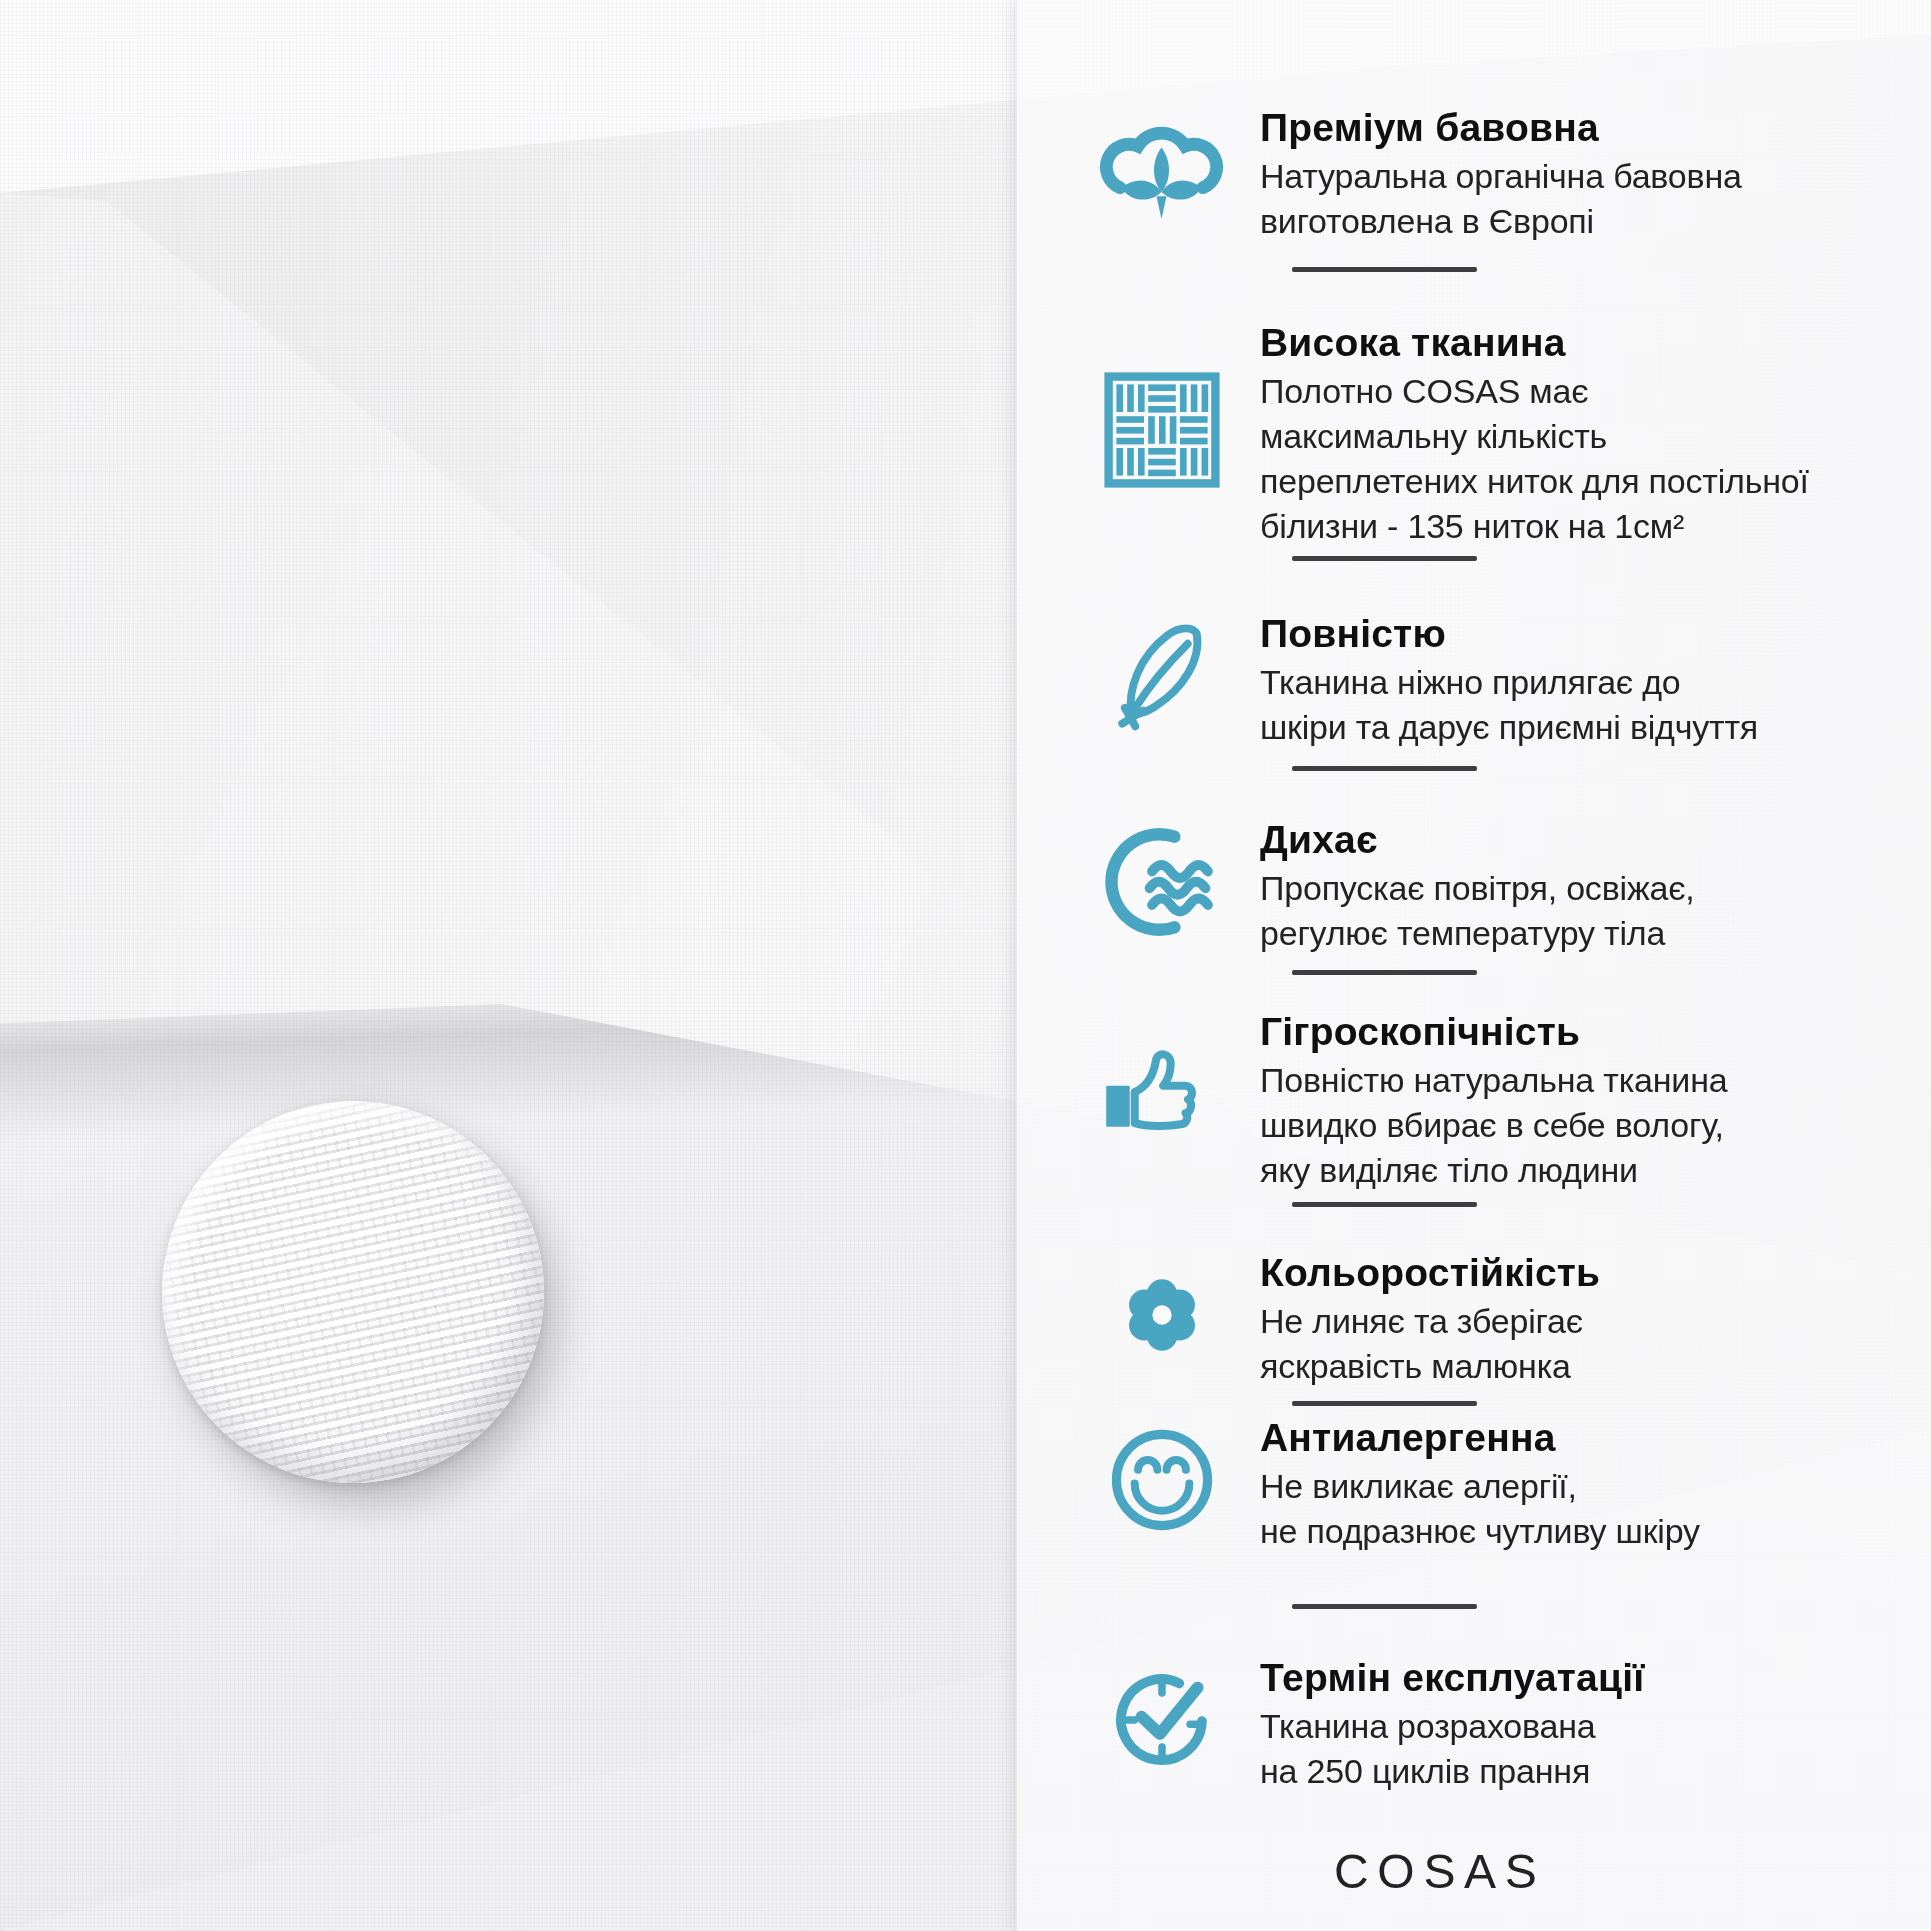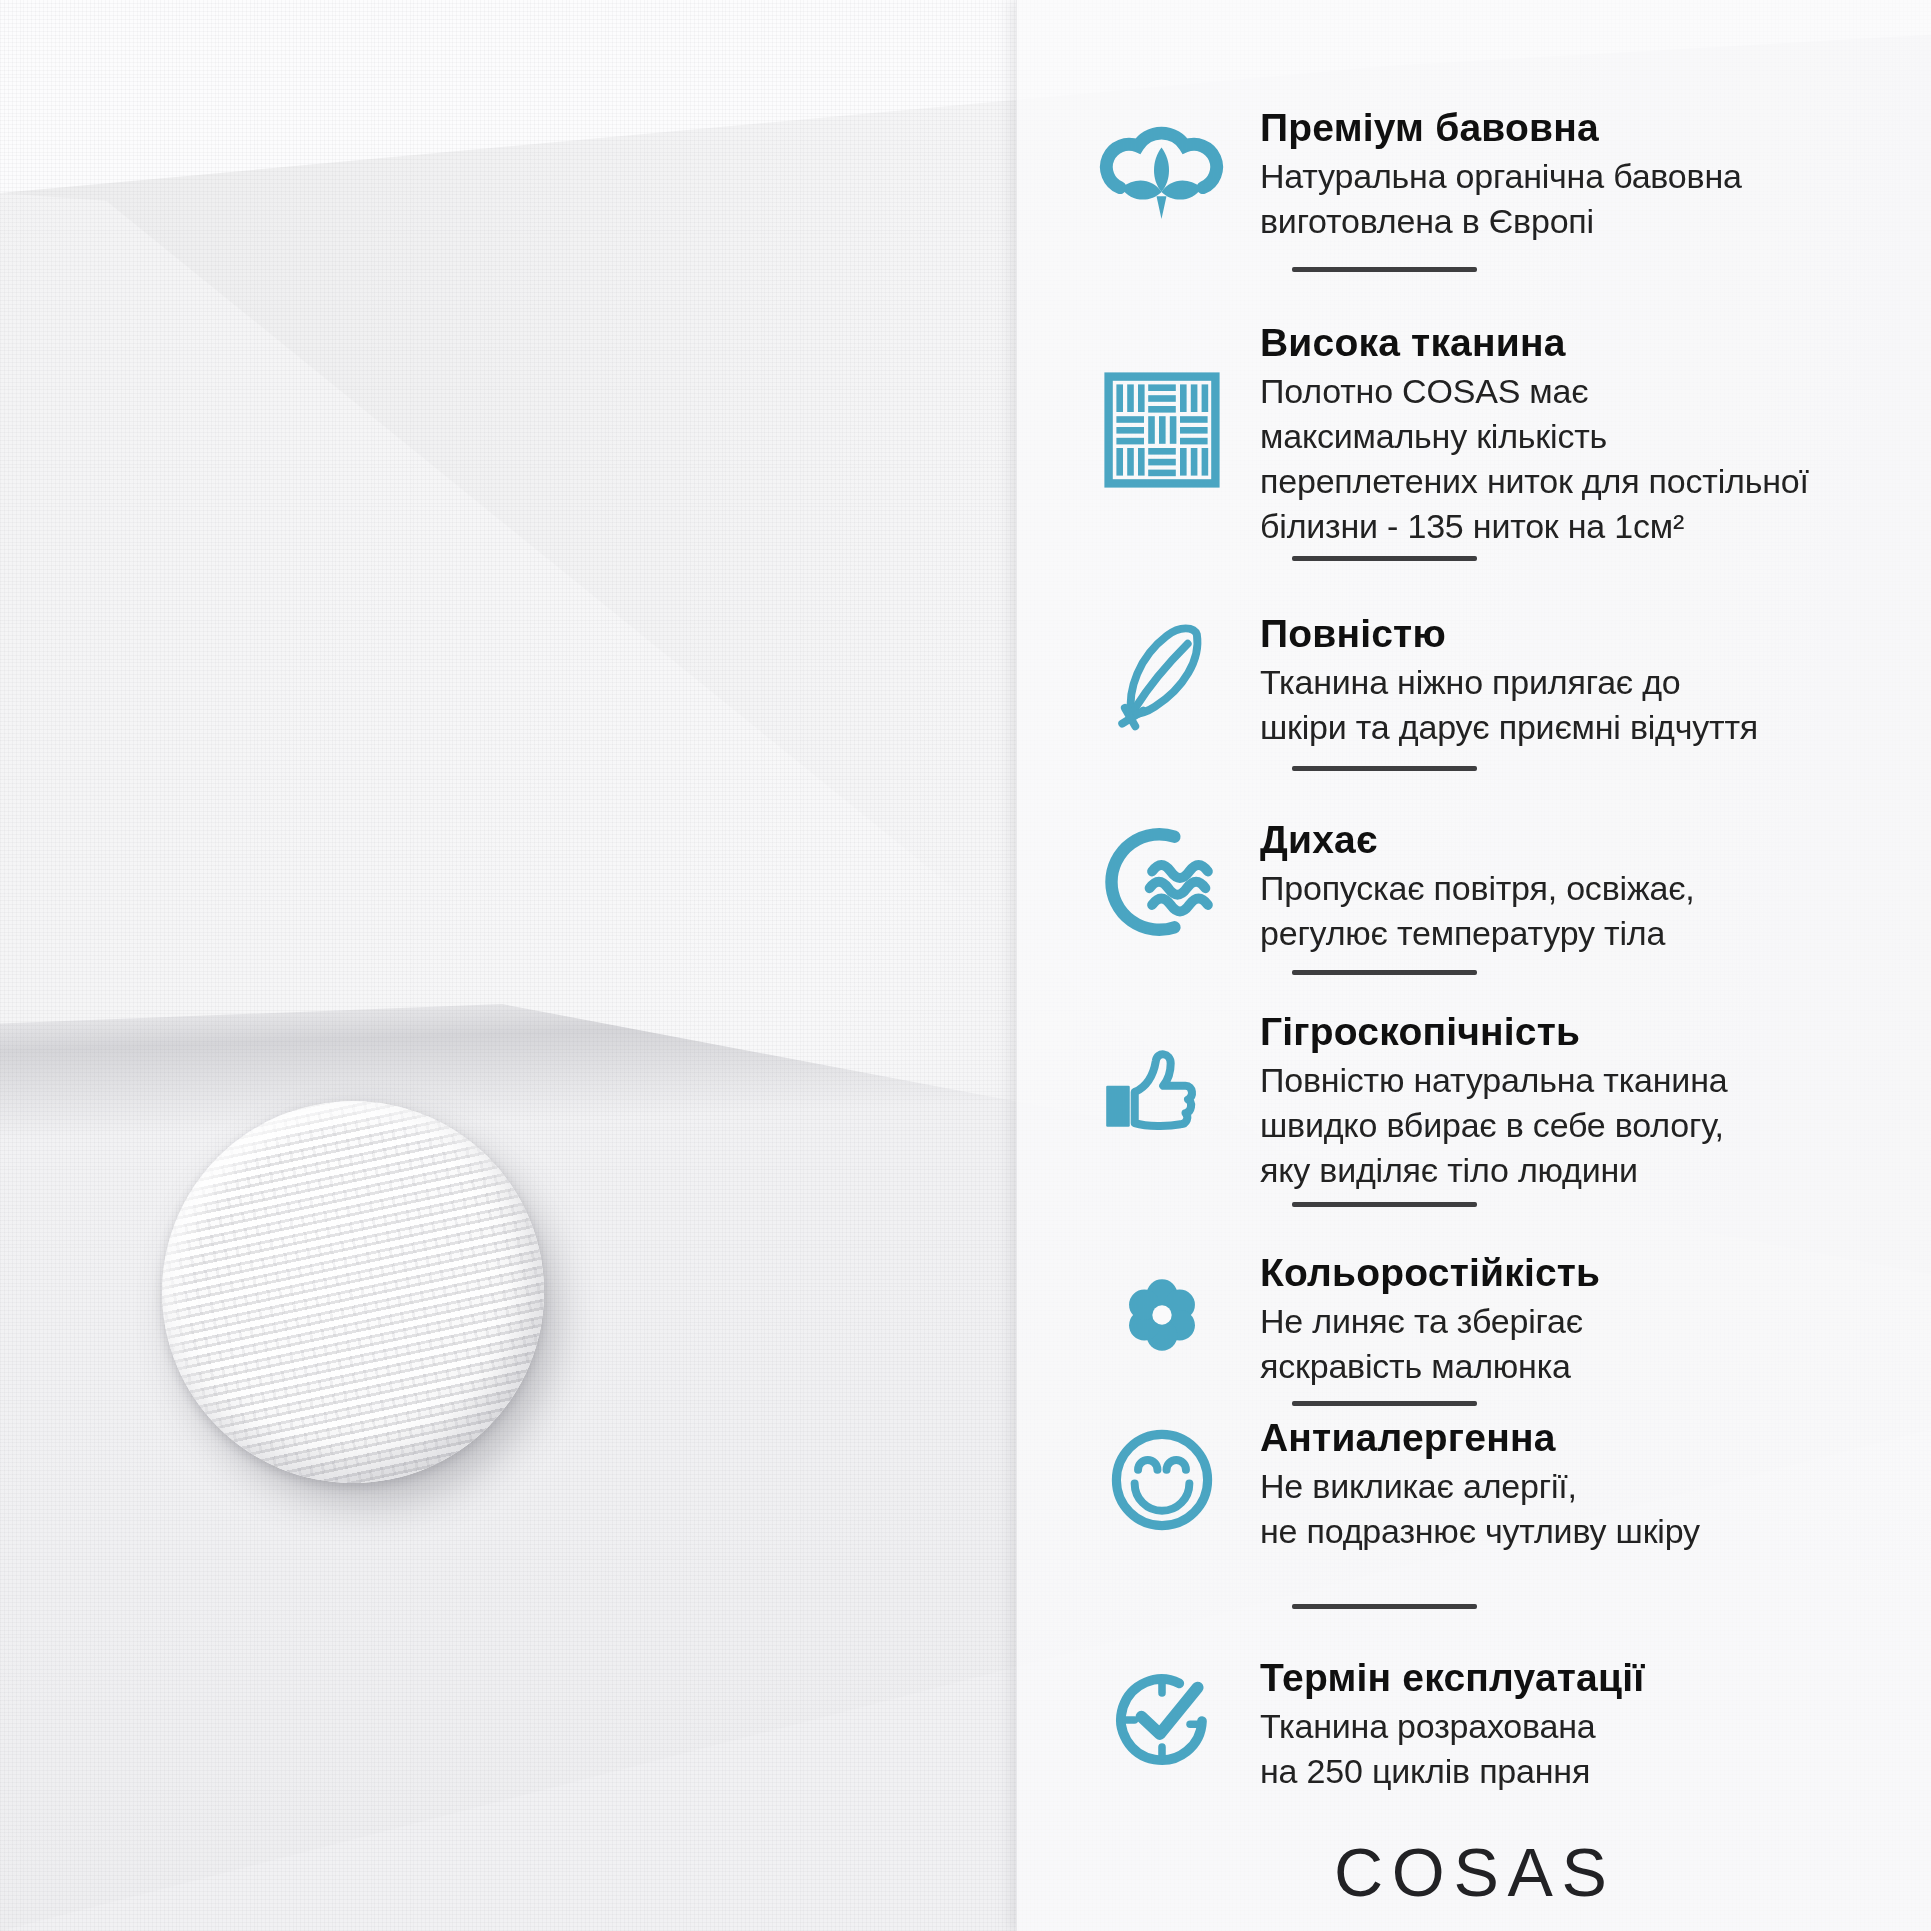--- a/index.html
+++ b/index.html
@@ -72,21 +72,21 @@
   }
   .f-desc{
     margin:0;font-size:34px;line-height:45px;color:#222222;
     letter-spacing:-0.2px;white-space:pre-line;
   }
   .divider{
     position:absolute;left:275px;width:185px;height:4.8px;background:#3e3e40;border-radius:1.9px;
   }
   .brand-logo{
     position:absolute;left:317px;top:1836px;
-    font-size:68px;line-height:72px;font-weight:400;
+    font-size:48px;line-height:72px;font-weight:400;
     letter-spacing:8.7px;color:#222225;
   }
 </style>
 </head>
 <body style="--accent: #4AA5C2;">
 
 <div class="fabric">
   <div class="sheet sheet-under"></div>
   <div class="sheet sheet-diag"></div>
   <div class="sheet sheet-top"></div>

